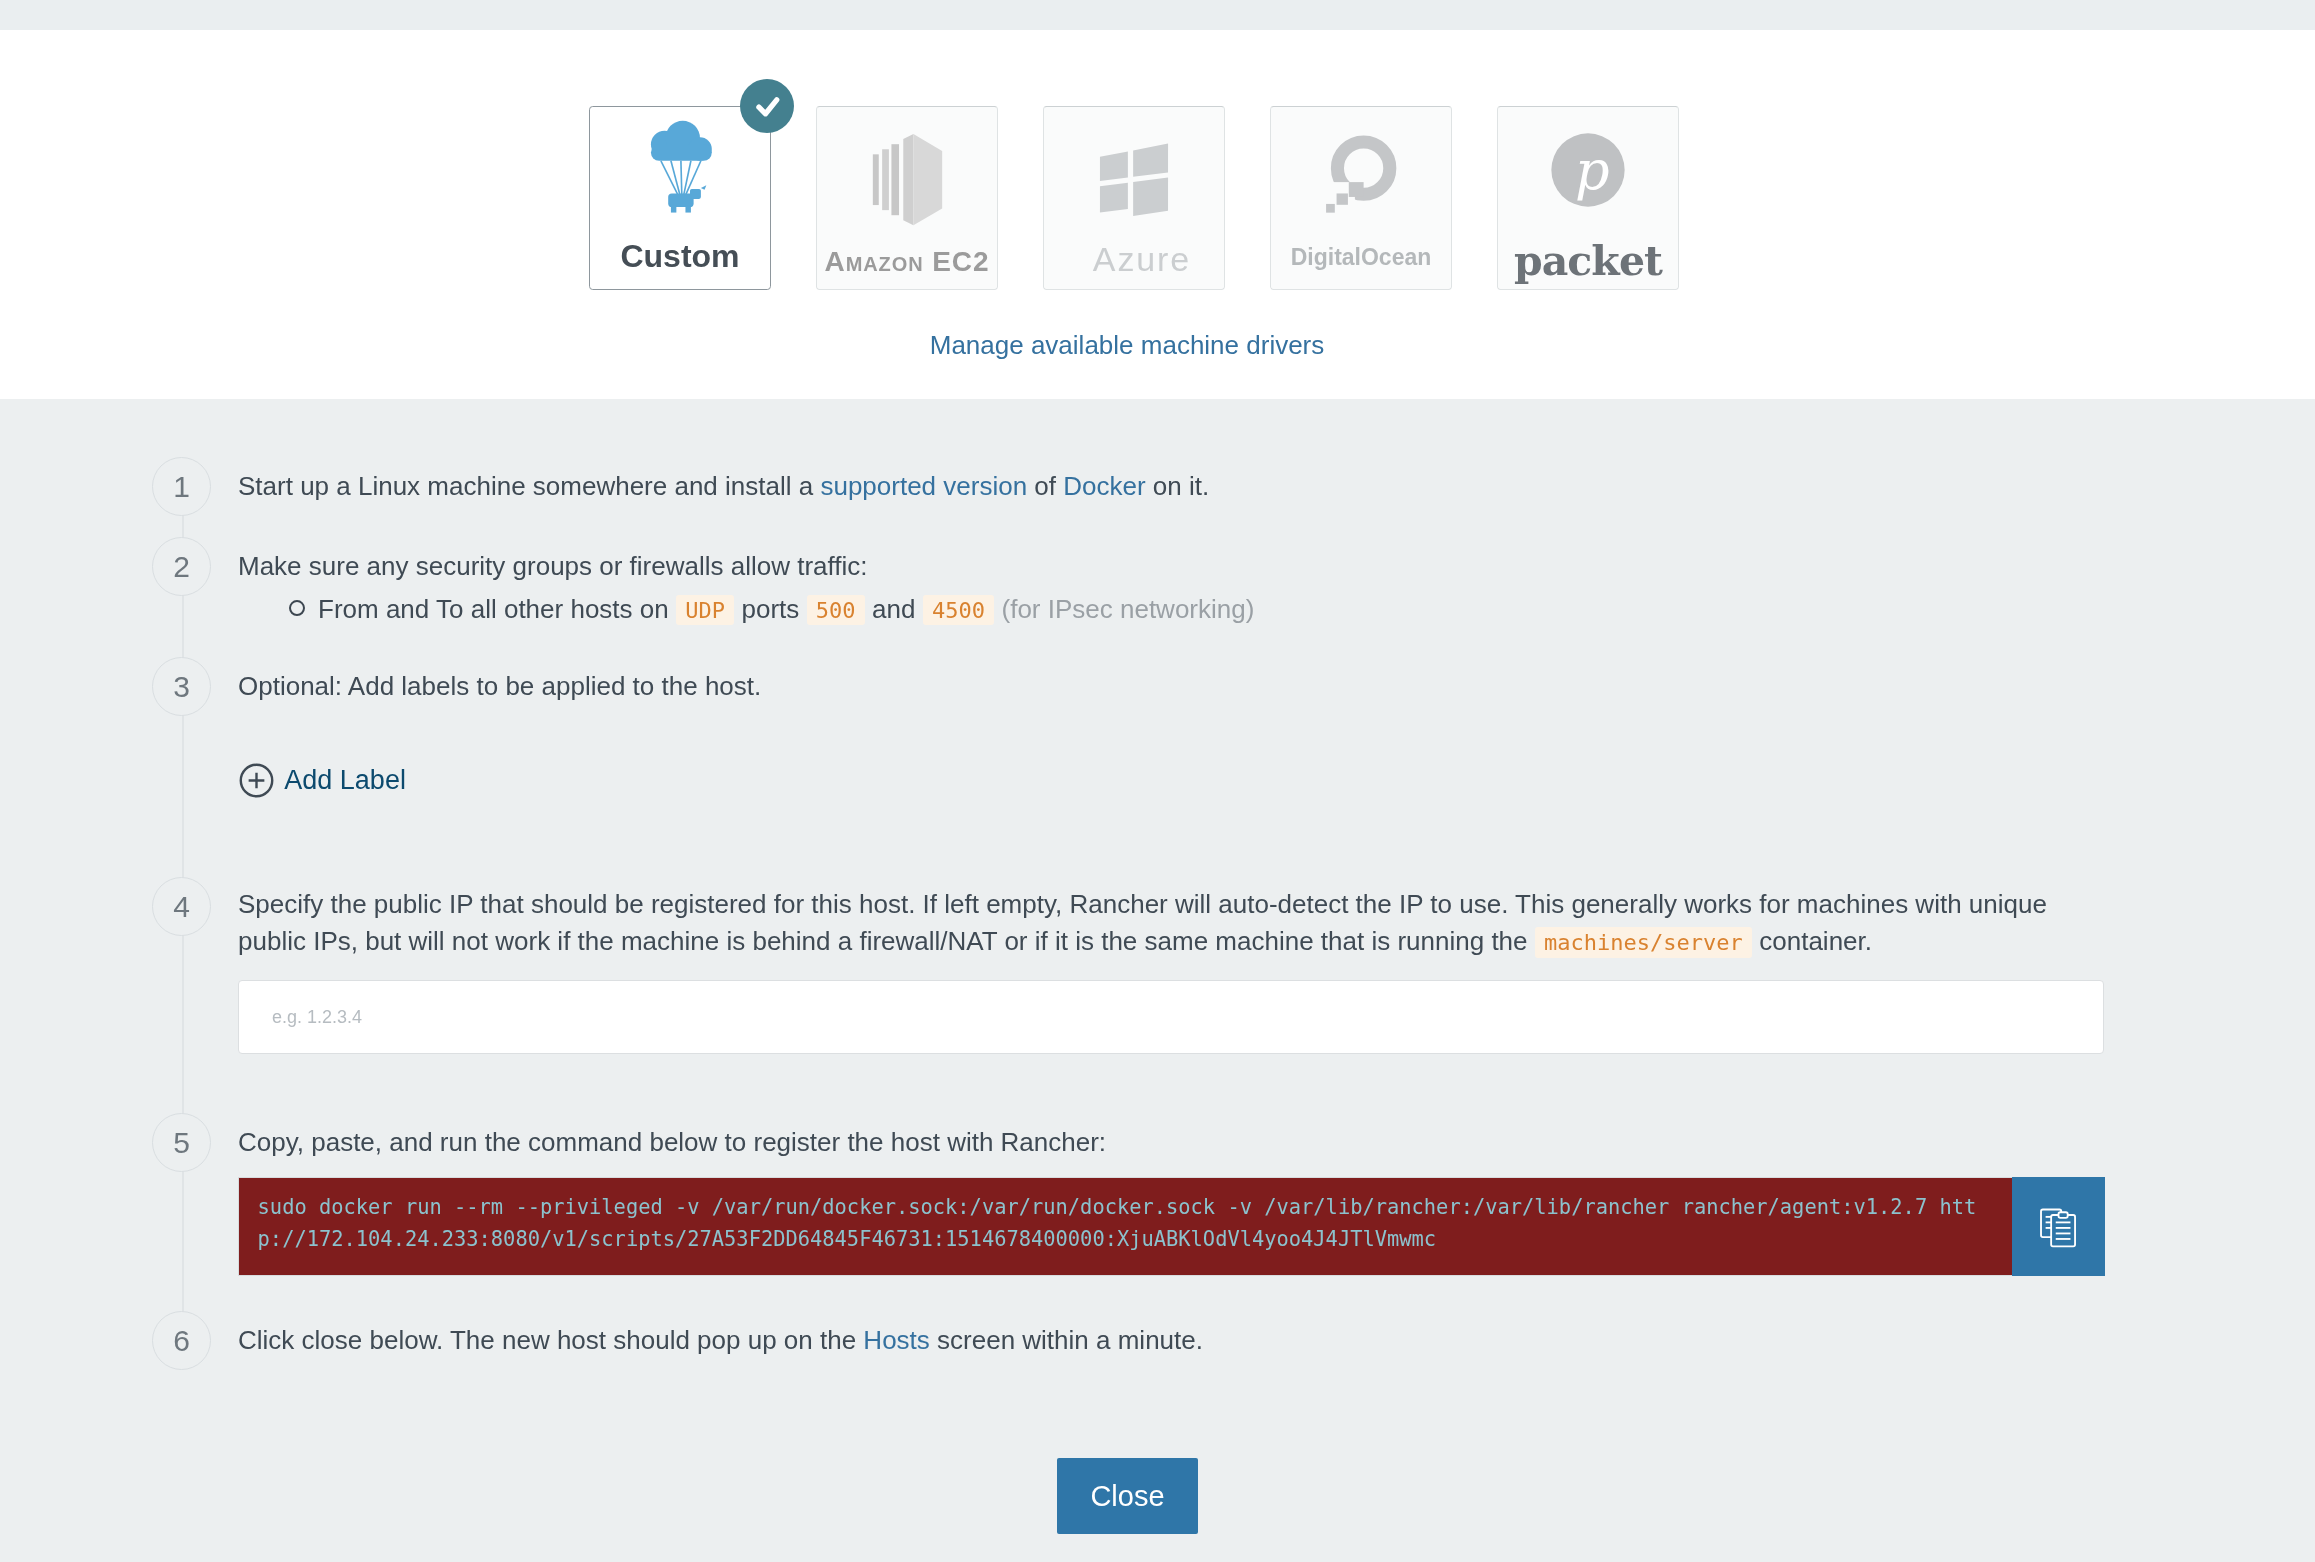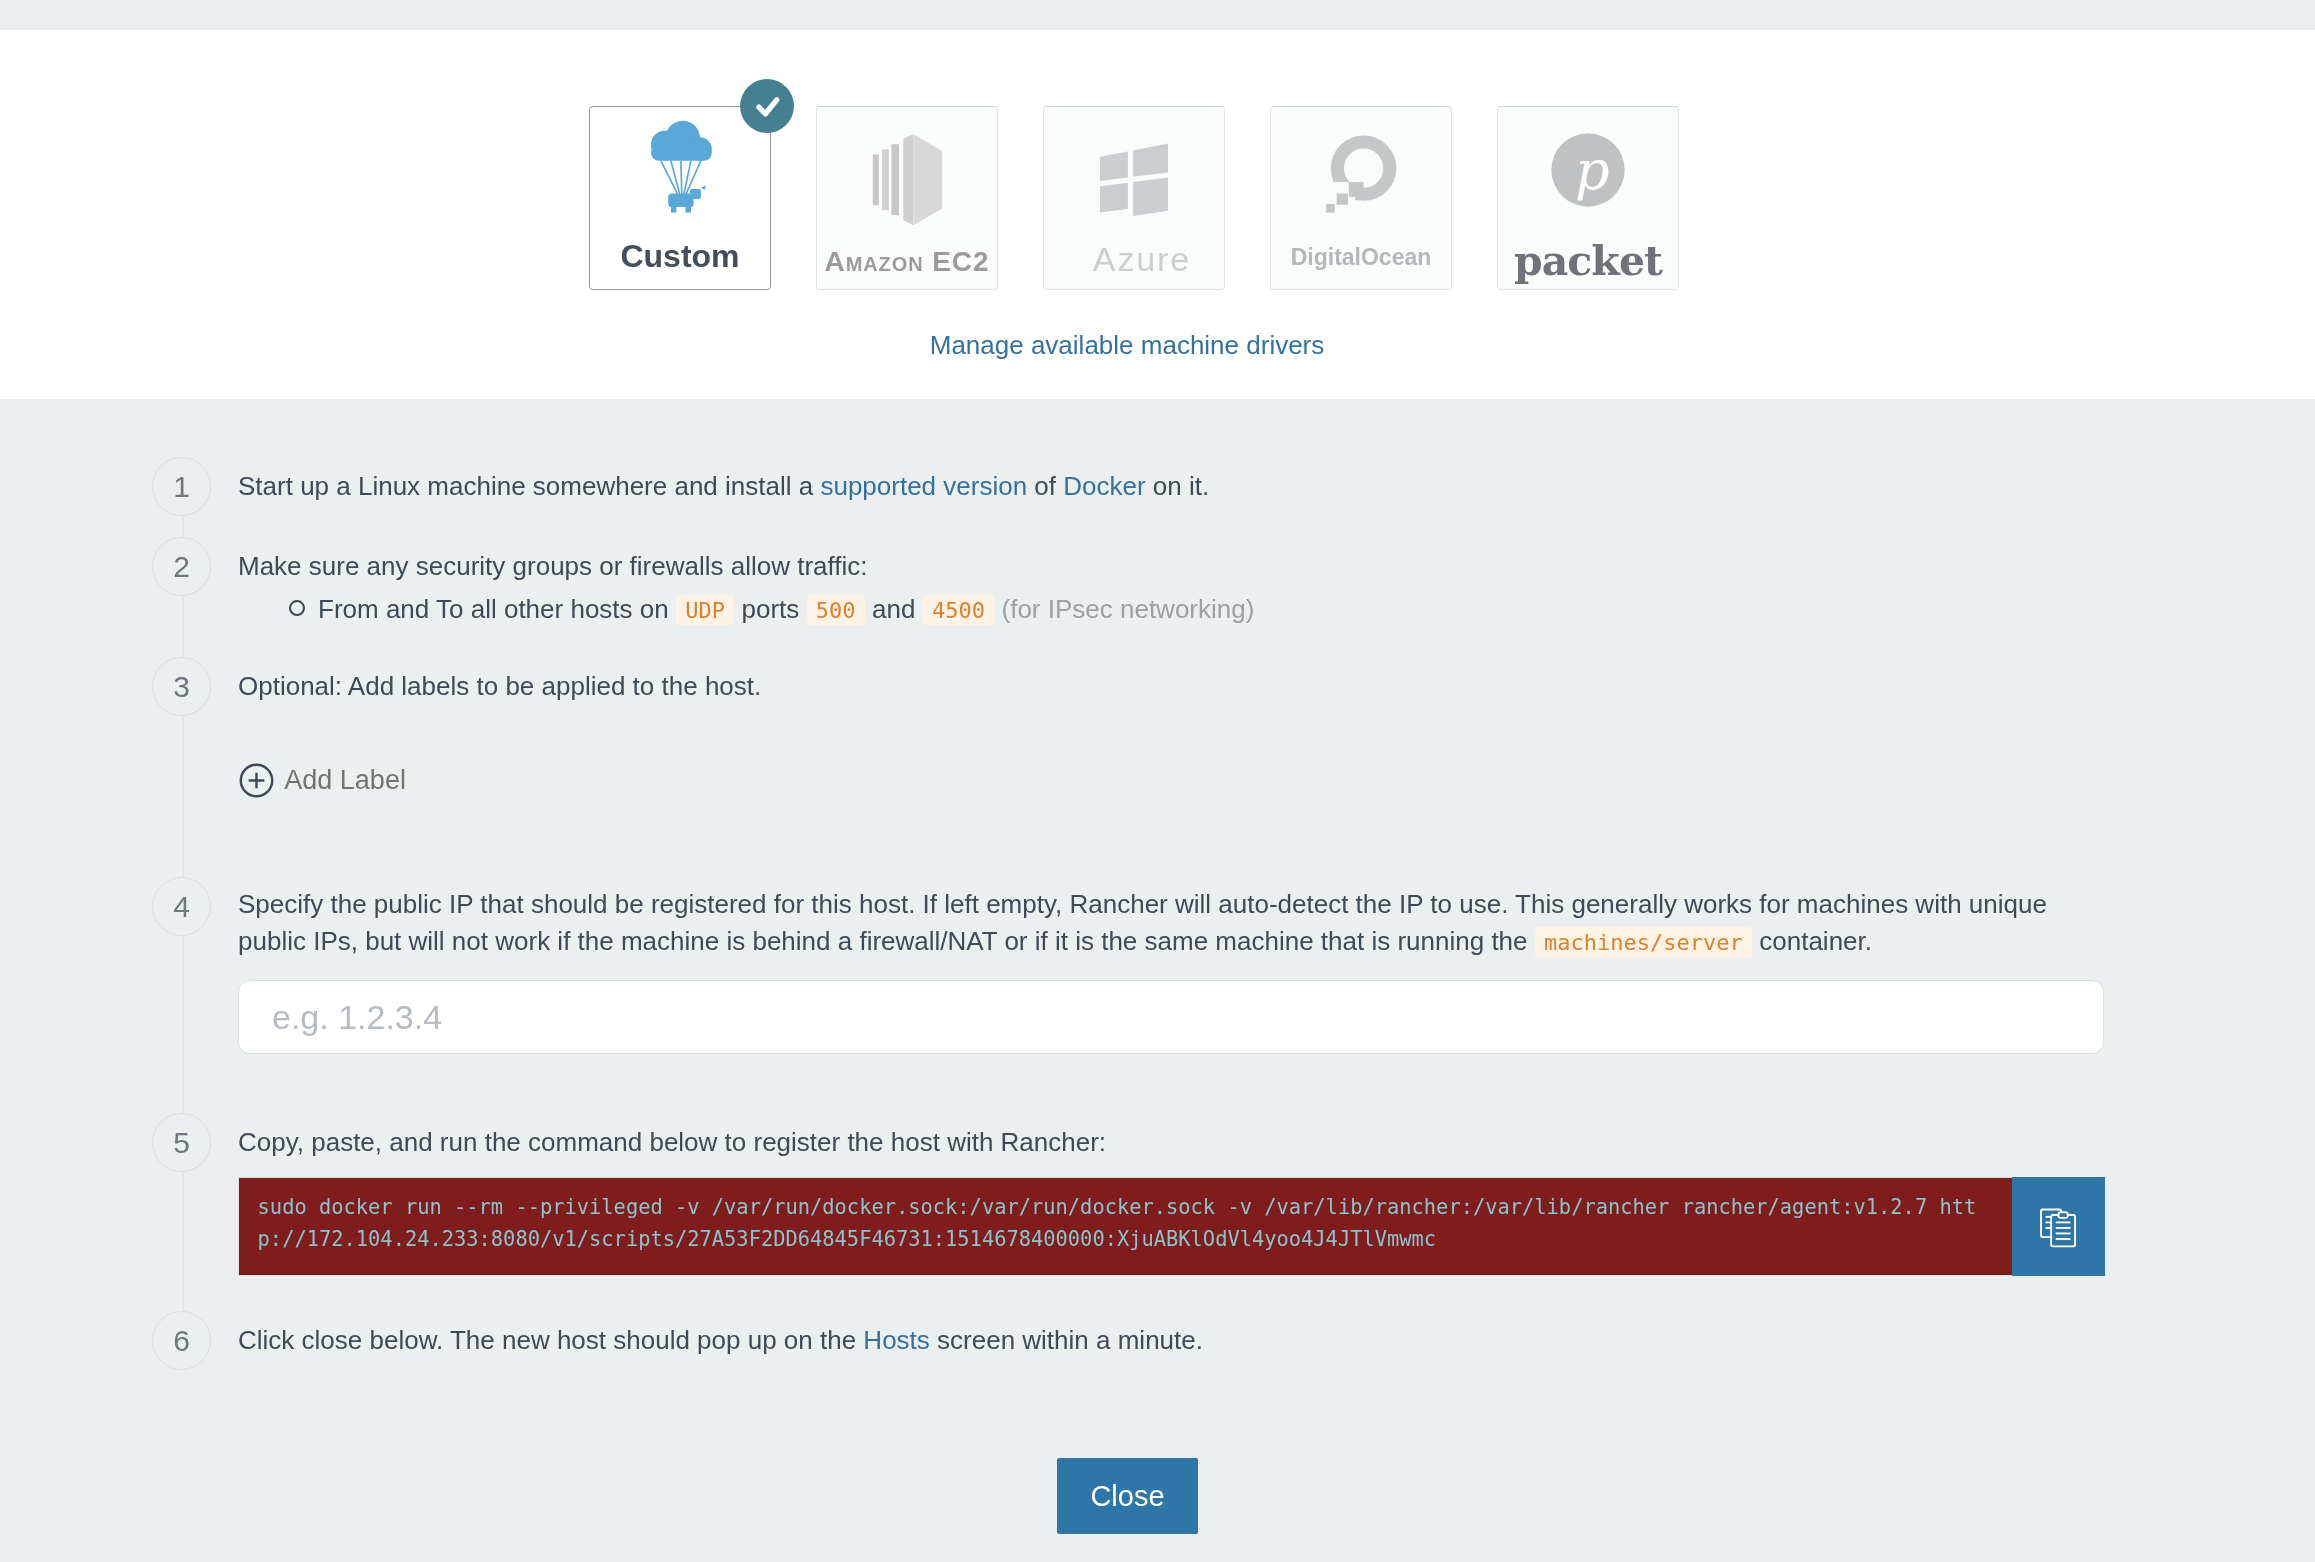--- a/index.html
+++ b/index.html
@@ -59,28 +59,28 @@
     background:#fdf2e4;border-radius:3px;padding:2.8px 9.3px;white-space:nowrap;
   }
   .bullet-ring{
     display:inline-block;width:12px;height:12px;border:2.3px solid #3c4650;border-radius:50%;
     margin:0 13px 0 0;transform:translateY(-1.9px);
   }
 
   
   .add-label-btn{
     position:absolute;left:238px;top:762px;display:flex;align-items:center;gap:9.3px;
-    font-size:27px;color:#737373;cursor:pointer;z-index:2;
+    font-size:27px;color:#0c4a6e;cursor:pointer;z-index:2;
   }
 
   
   .ip-input{
     position:absolute;left:238px;top:980px;width:1866px;height:74px;box-sizing:border-box;
-    border:0.9px solid #dcdfe1;border-radius:12px;background:#ffffff;
-    padding:0 33px;font-size:34px;color:#3f4a54;outline:none;
+    border:0.9px solid #dcdfe1;border-radius:4px;background:#ffffff;
+    padding:0 33px;font-size:18px;color:#3f4a54;outline:none;
     font-family:"Liberation Sans",sans-serif;
   }
   .ip-input::placeholder{color:#b6bcc1;}
 
   
   .command-wrap{position:absolute;left:238px;top:1177px;width:1867px;height:99px;display:flex;z-index:2;}
   .command-box{
     flex:1;box-sizing:border-box;border:0.9px solid #d8dcde;border-right:none;background:#7f1d1d;
     font-family:"DejaVu Sans Mono",monospace;font-size:20.4px;line-height:32px;color:#8cc2cd;
     padding:13px 18.6px 0 18.6px;word-break:break-all;overflow:hidden;

